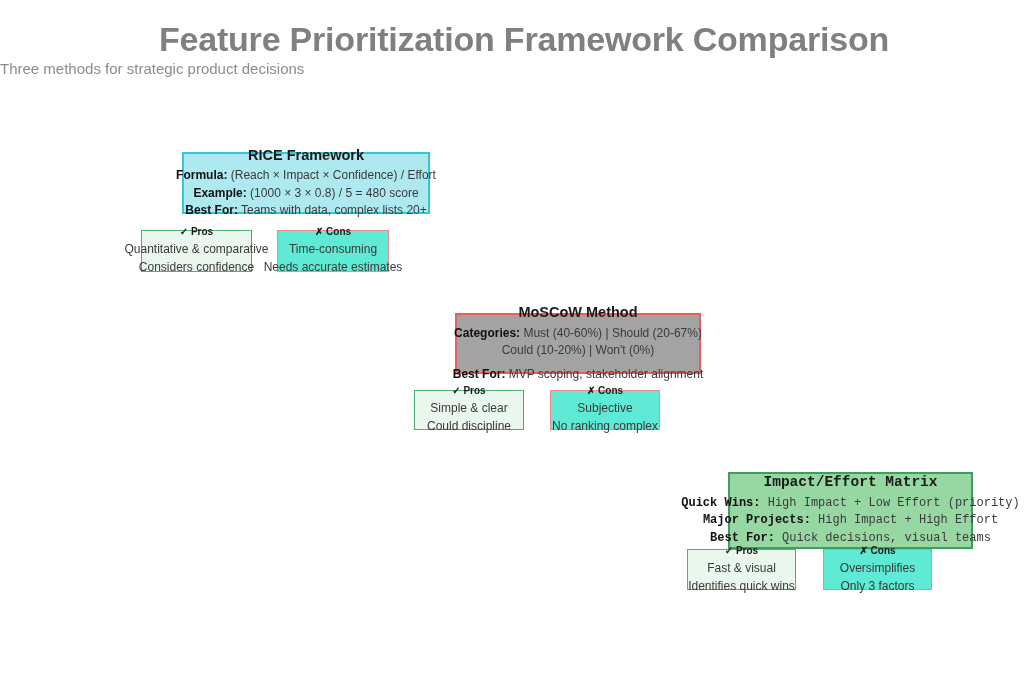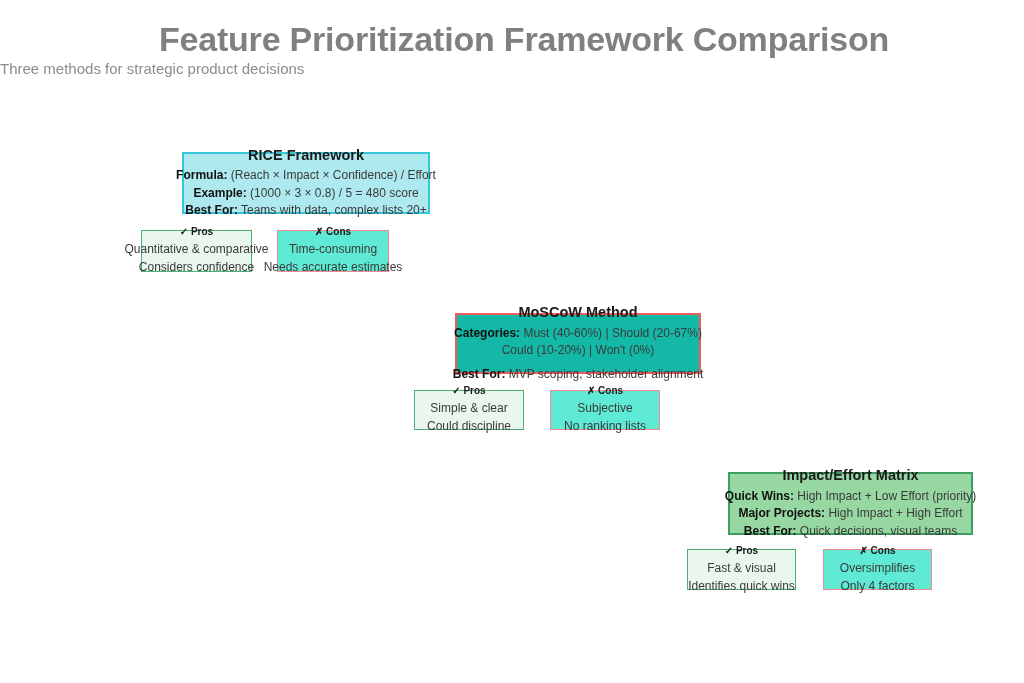--- a/index.html
+++ b/index.html
@@ -155,21 +155,21 @@
 
     <div class="pc-box cons-box" style="left:136px; top:78px; width:112px; height:42px;">
       <div class="pc-head">✗ Cons</div>
       <div class="pc-item">Time-consuming</div>
       <div class="pc-item">Needs accurate estimates</div>
     </div>
   </div>
 
   <div class="framework" style="left:414px; top:313px; width:246px; height:117px;">
 
-    <div class="fw-main" style="width:246px; height:61px; background:#14b8a6; border-color:#ef5c5c;">
+    <div class="fw-main" style="width:246px; height:61px; background:#a3a3a3; border-color:#ef5c5c;">
       <div class="fw-name">MoSCoW Method</div>
       <div class="fw-line">
         <span class="lbl">Categories:</span><span> Must (40-60%) | Should (20-67%)</span>
       </div>
       <div class="fw-line">
         <span>Could (10-20%) | Won't (0%)</span>
       </div>
       <div class="fw-line spaced">
         <span class="lbl">Best For:</span><span> MVP scoping, stakeholder alignment</span>
       </div>
@@ -177,27 +177,27 @@
 
     <div class="pc-box pros-box" style="left:0px; top:77px; width:110px; height:40px;">
       <div class="pc-head">✓ Pros</div>
       <div class="pc-item">Simple &amp; clear</div>
       <div class="pc-item">Could discipline</div>
     </div>
 
     <div class="pc-box cons-box" style="left:136px; top:77px; width:110px; height:40px;">
       <div class="pc-head">✗ Cons</div>
       <div class="pc-item">Subjective</div>
-      <div class="pc-item">No ranking lists</div>
+      <div class="pc-item">No ranking complex</div>
     </div>
   </div>
 
   <div class="framework" style="left:687px; top:472px; width:245px; height:118px;">
 
-    <div class="fw-main" style="width:245px; height:63px; background:#97d8a2; border-color:#3d9e5f;">
+    <div class="fw-main" style="width:245px; height:77px; background:#97d8a2; border-color:#3d9e5f;font-family:Liberation Mono, monospace;">
       <div class="fw-name">Impact/Effort Matrix</div>
       <div class="fw-line">
         <span class="lbl">Quick Wins:</span><span> High Impact + Low Effort (priority)</span>
       </div>
       <div class="fw-line">
         <span class="lbl">Major Projects:</span><span> High Impact + High Effort</span>
       </div>
       <div class="fw-line">
         <span class="lbl">Best For:</span><span> Quick decisions, visual teams</span>
       </div>
@@ -205,17 +205,17 @@
 
     <div class="pc-box pros-box" style="left:0px; top:77px; width:109px; height:41px;">
       <div class="pc-head">✓ Pros</div>
       <div class="pc-item">Fast &amp; visual</div>
       <div class="pc-item">Identifies quick wins</div>
     </div>
 
     <div class="pc-box cons-box" style="left:136px; top:77px; width:109px; height:41px;">
       <div class="pc-head">✗ Cons</div>
       <div class="pc-item">Oversimplifies</div>
-      <div class="pc-item">Only 4 factors</div>
+      <div class="pc-item">Only 3 factors</div>
     </div>
   </div>
 
 </div>
 
 </body></html>

